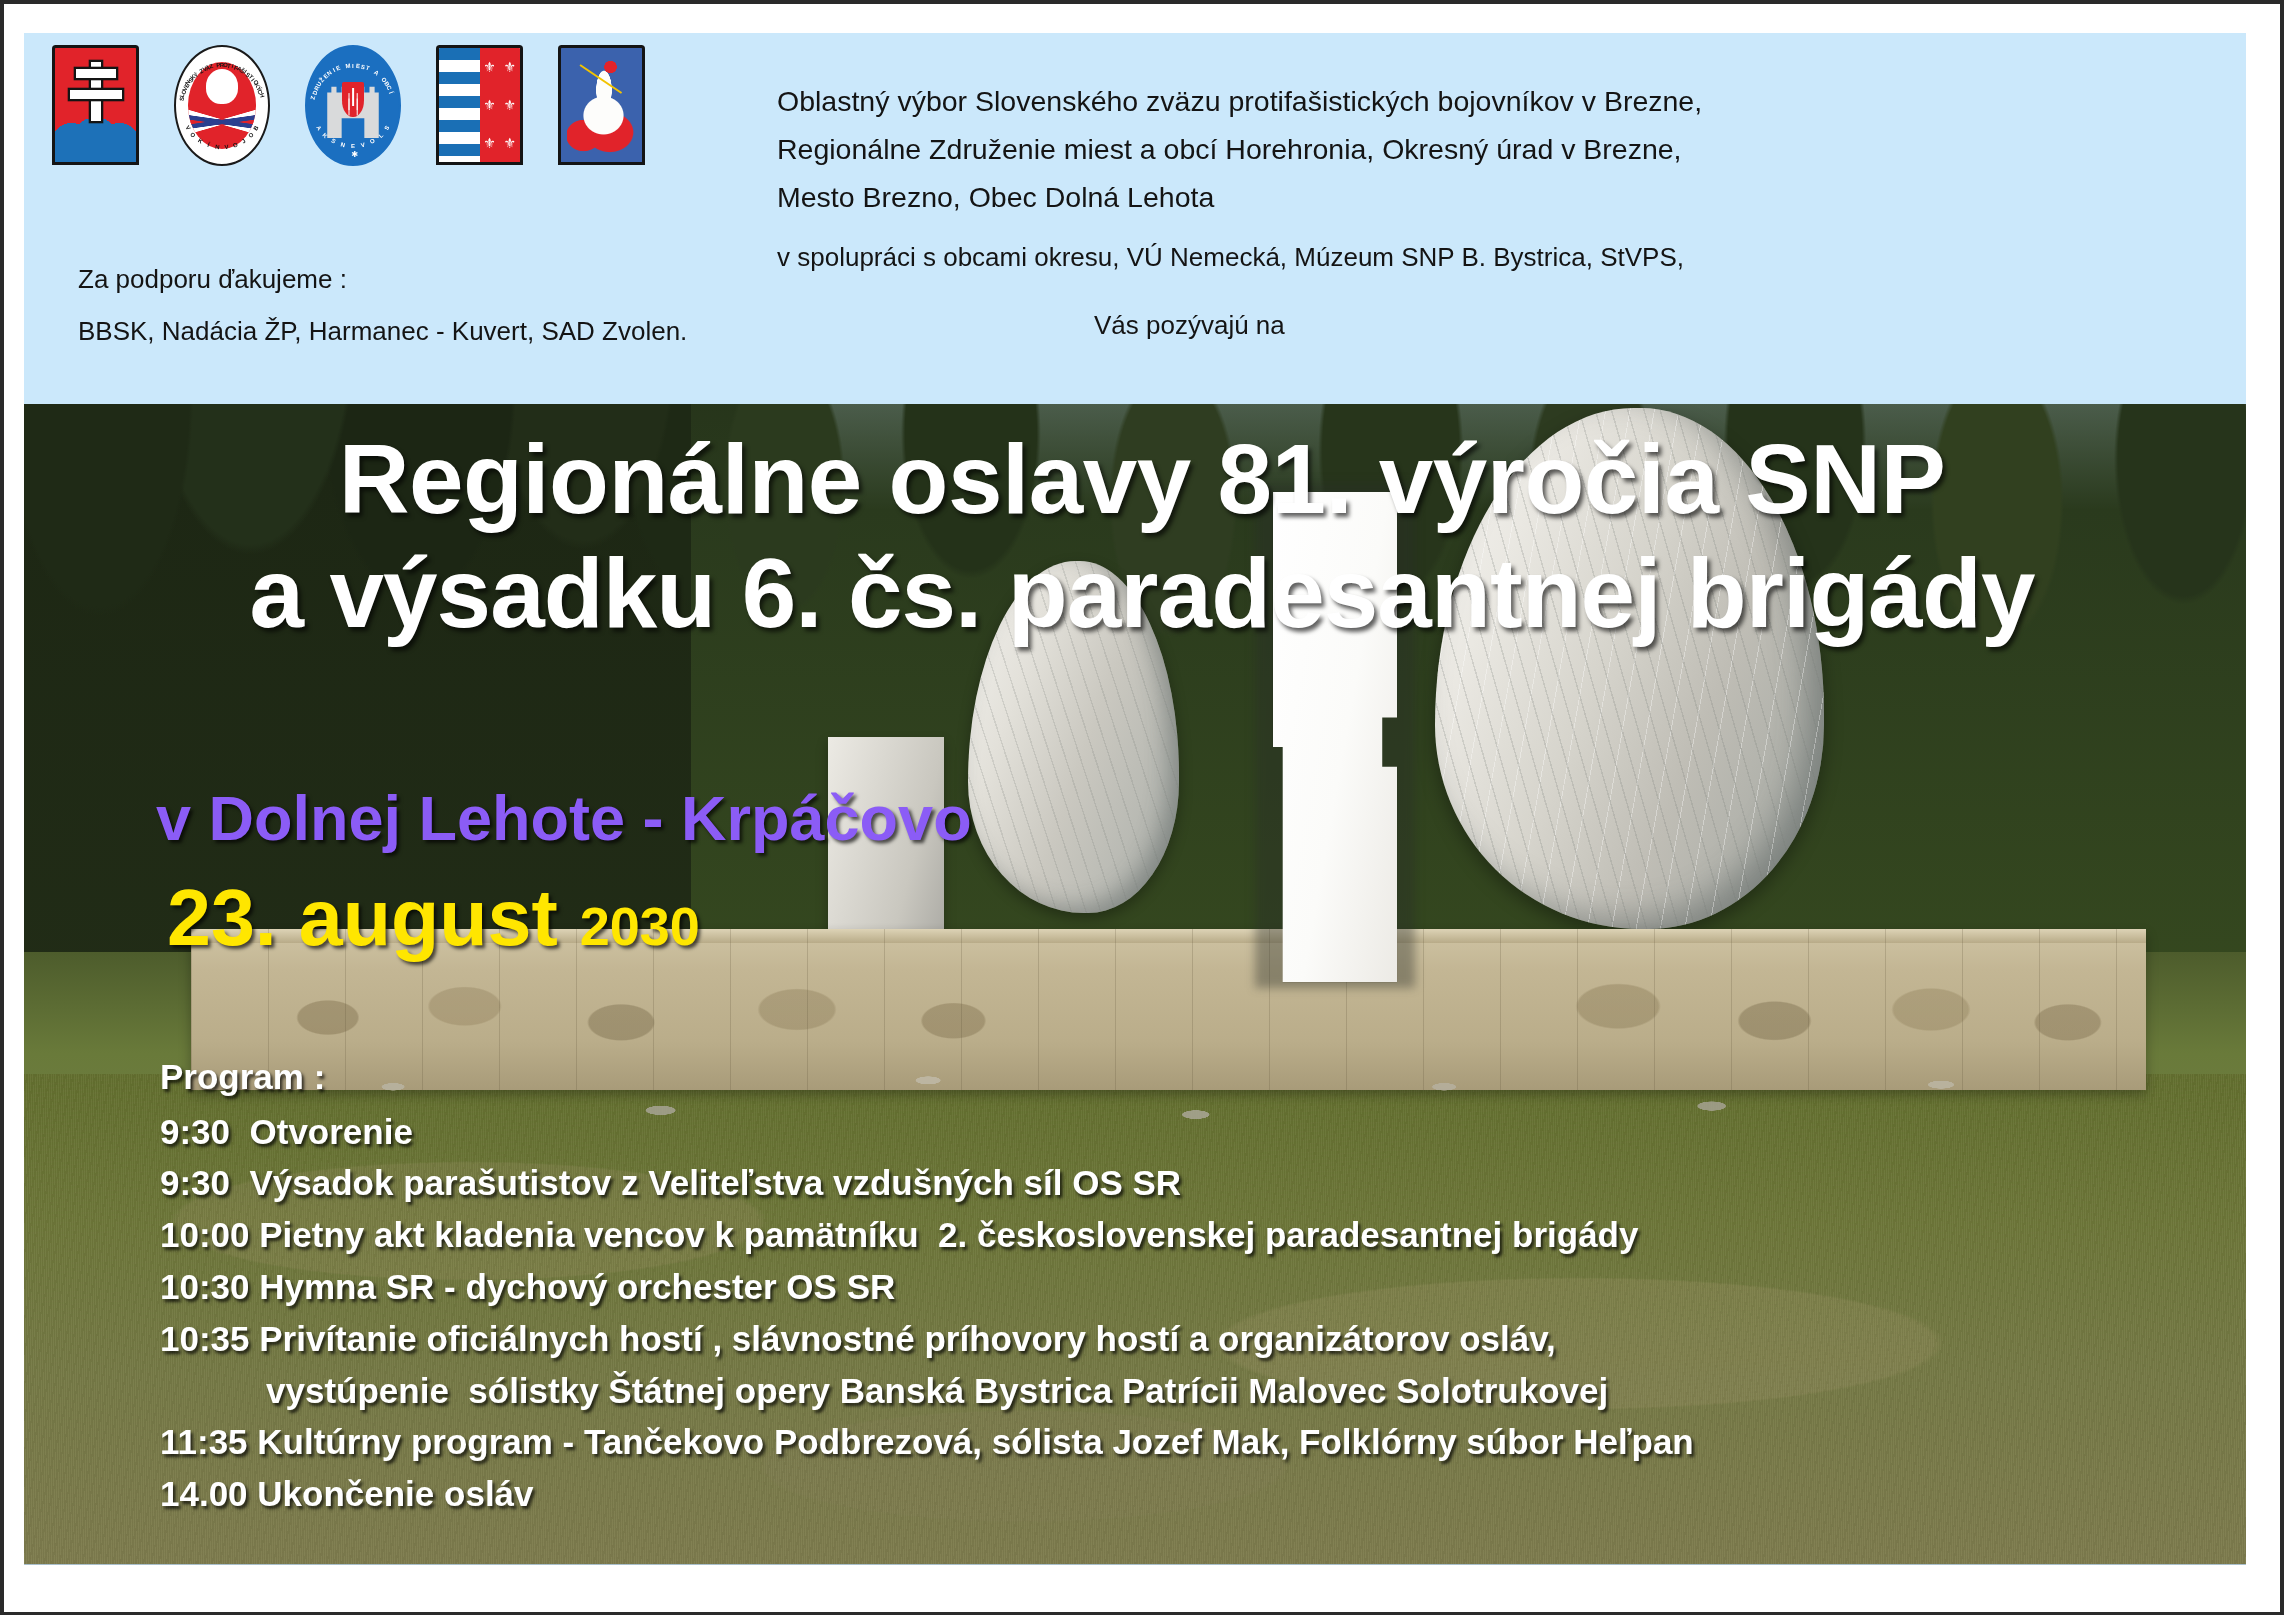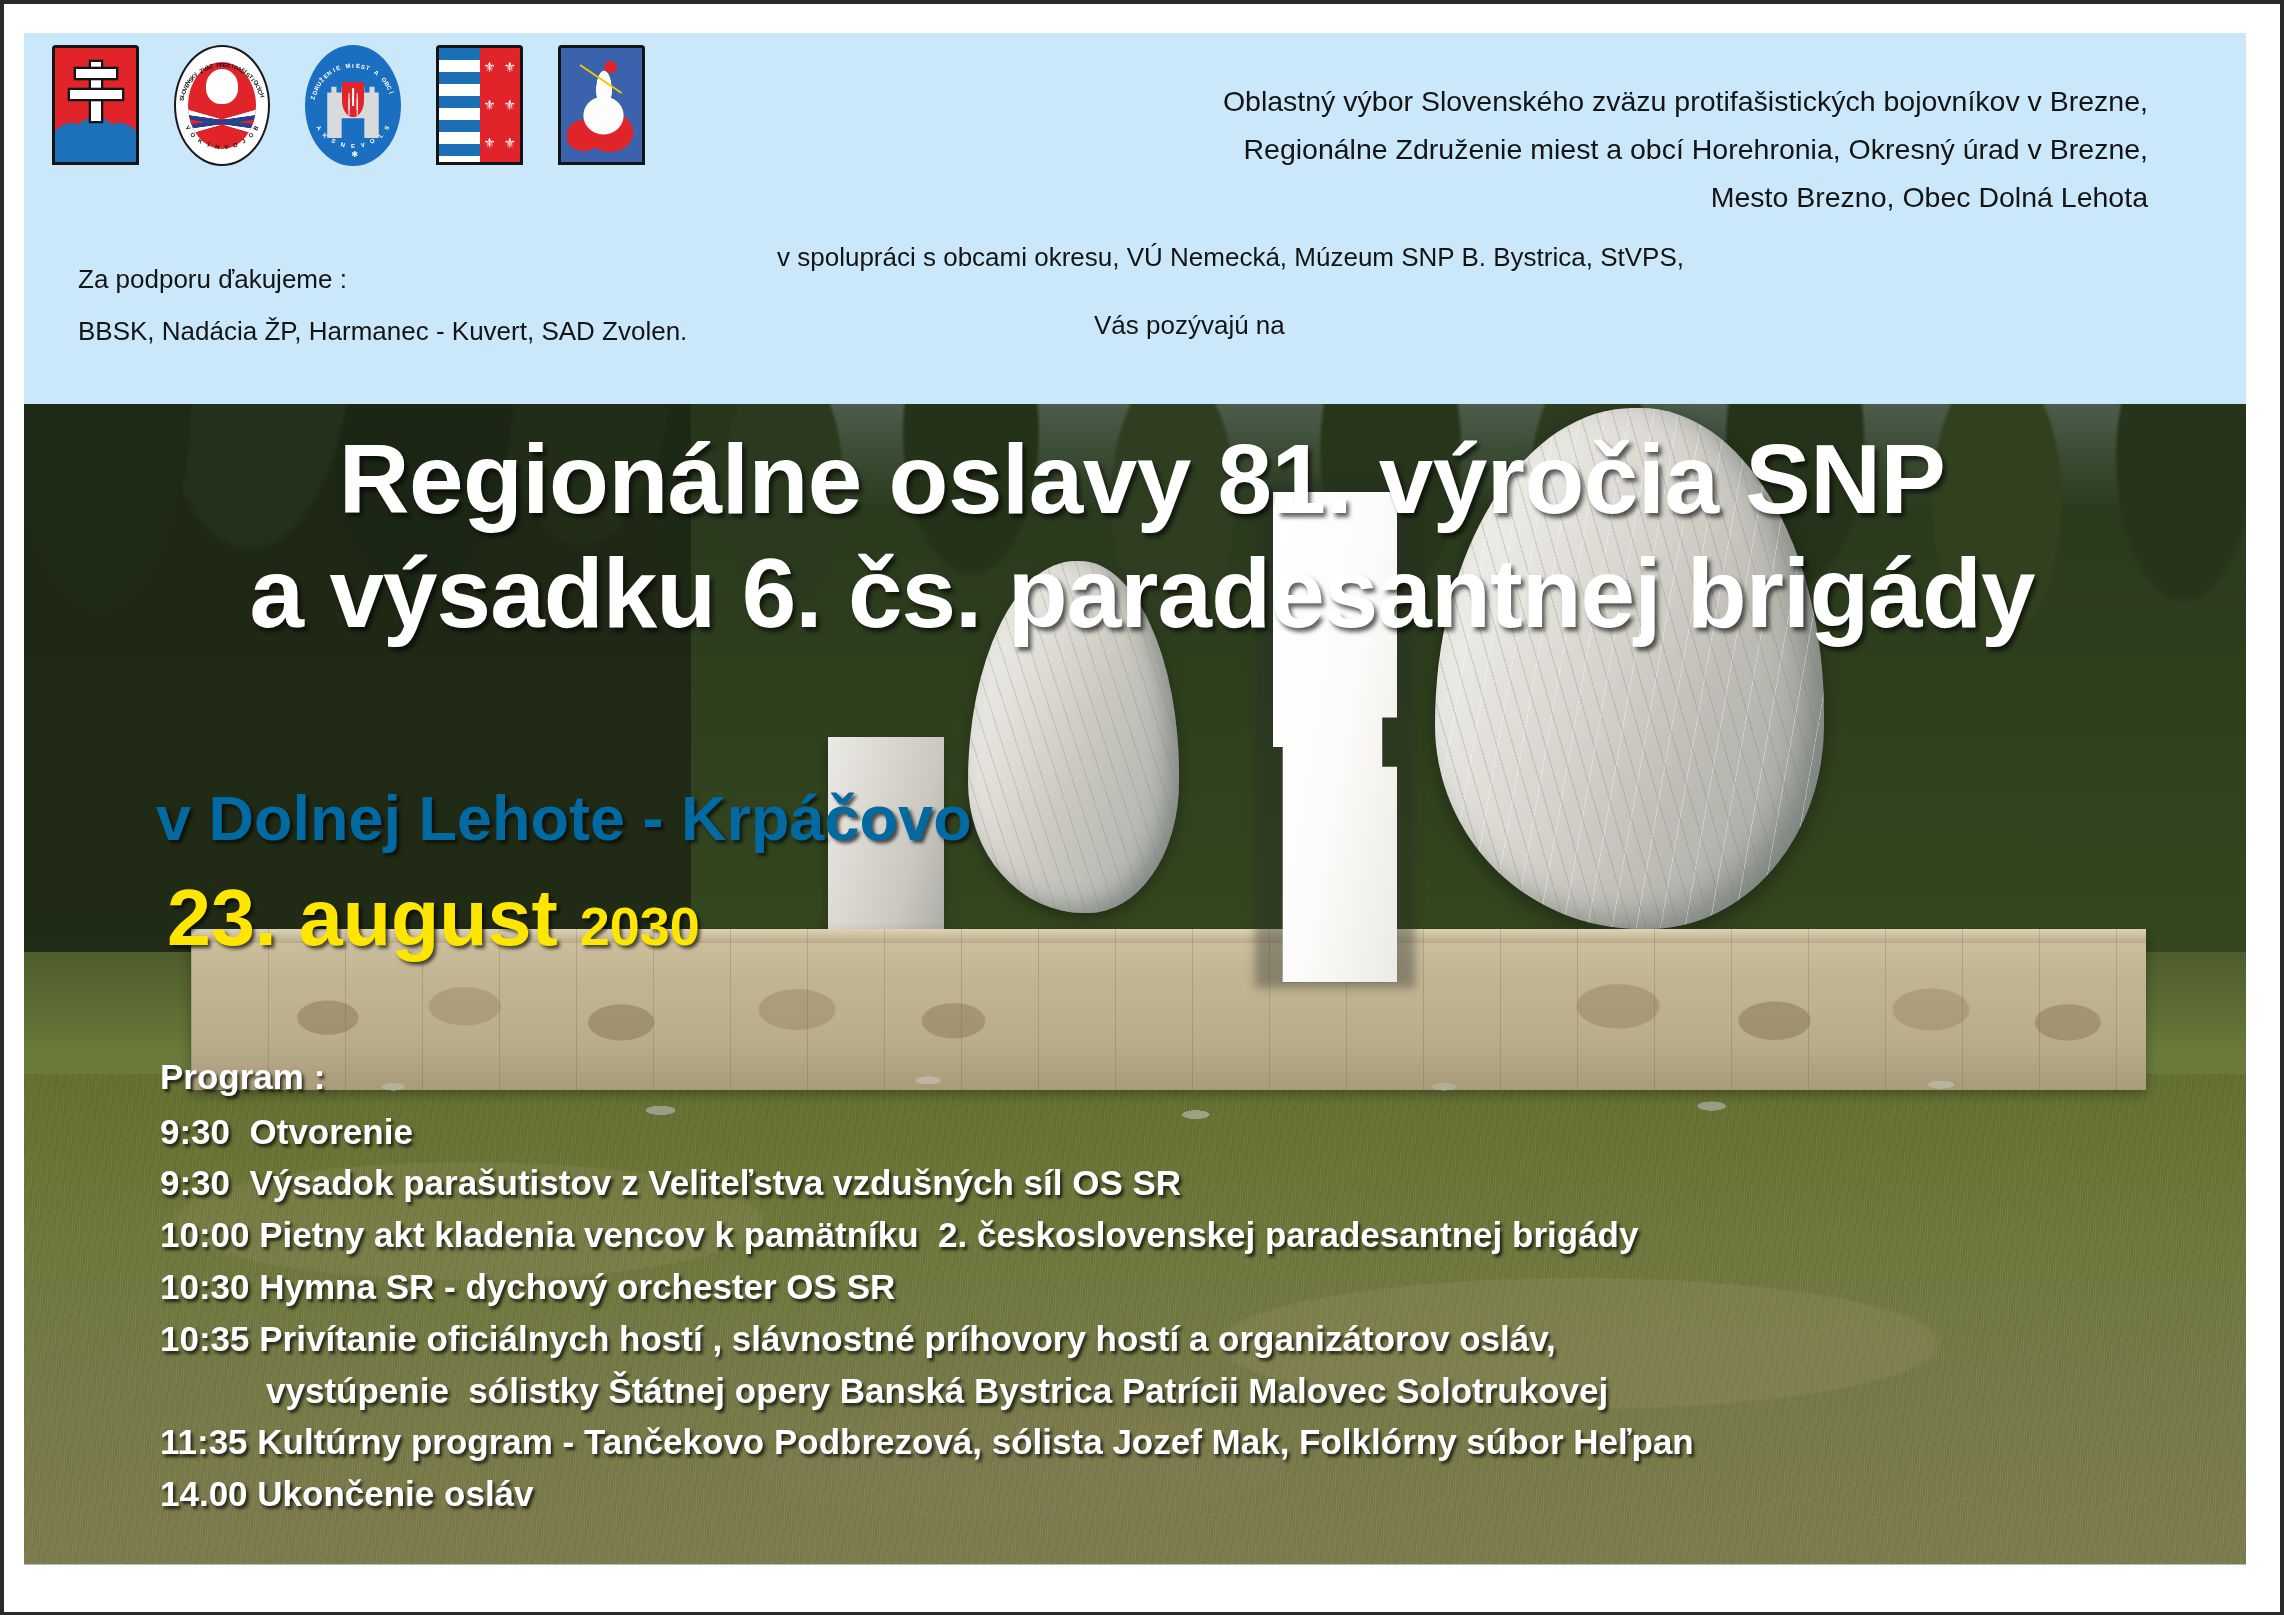--- a/index.html
+++ b/index.html
@@ -326,21 +326,21 @@
     position:absolute;left:48%;bottom:4%;color:#fff;font-size:8.3px;
   }
 
   
   .org-block{
     position:absolute;left:773px;top:74px;width:1371px;
     color:#141414;
     font-size:28.5px;line-height:1.62;
     font-weight:500;
   }
-  .org-block .line{margin:0 0 1.8px 0;text-align:right;}
+  .org-block .line{margin:0 0 1.8px 0;}
   .coop{margin-top:15.6px;font-size:26px;}
   .invite{margin-top:20px;font-size:26px;padding-left:317px;}
 
   .thanks{
     position:absolute;left:74px;top:262px;width:667px;
     color:#141414;font-size:26px;line-height:1.05;
   }
   .thanks .t2{margin-top:25px;}
 
   
@@ -350,21 +350,21 @@
     color:#ffffff;
     font-size:98px;font-weight:bold;line-height:1.16;
     letter-spacing:-0.5px;
     text-shadow:3.2px 4.1px 4.1px rgba(0,0,0,.62);
     padding:0 51px;box-sizing:border-box;
   }
   .title .l2{letter-spacing:-0.9px;}
 
   .place{
     position:absolute;left:152px;top:778px;
-    color:#0369a1;font-size:63px;font-weight:bold;
+    color:#8b5cf6;font-size:63px;font-weight:bold;
     text-shadow:2.8px 3.2px 3.7px rgba(0,0,0,.66);
   }
   .date{
     position:absolute;left:163px;top:874px;
     color:#ffe600;font-weight:bold;
     text-shadow:2.8px 3.2px 3.7px rgba(0,0,0,.66);
     font-size:79px;line-height:1;
   }
   .date .yr{font-size:54px;font-weight:bold;}
 

